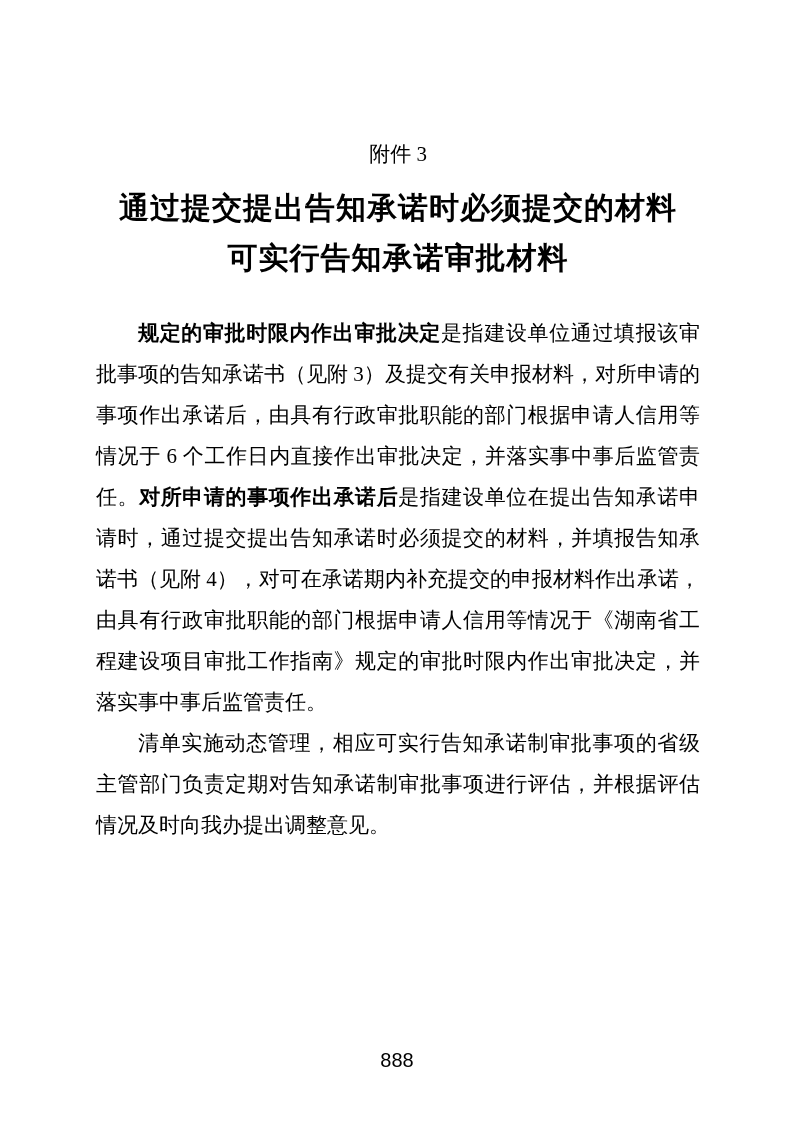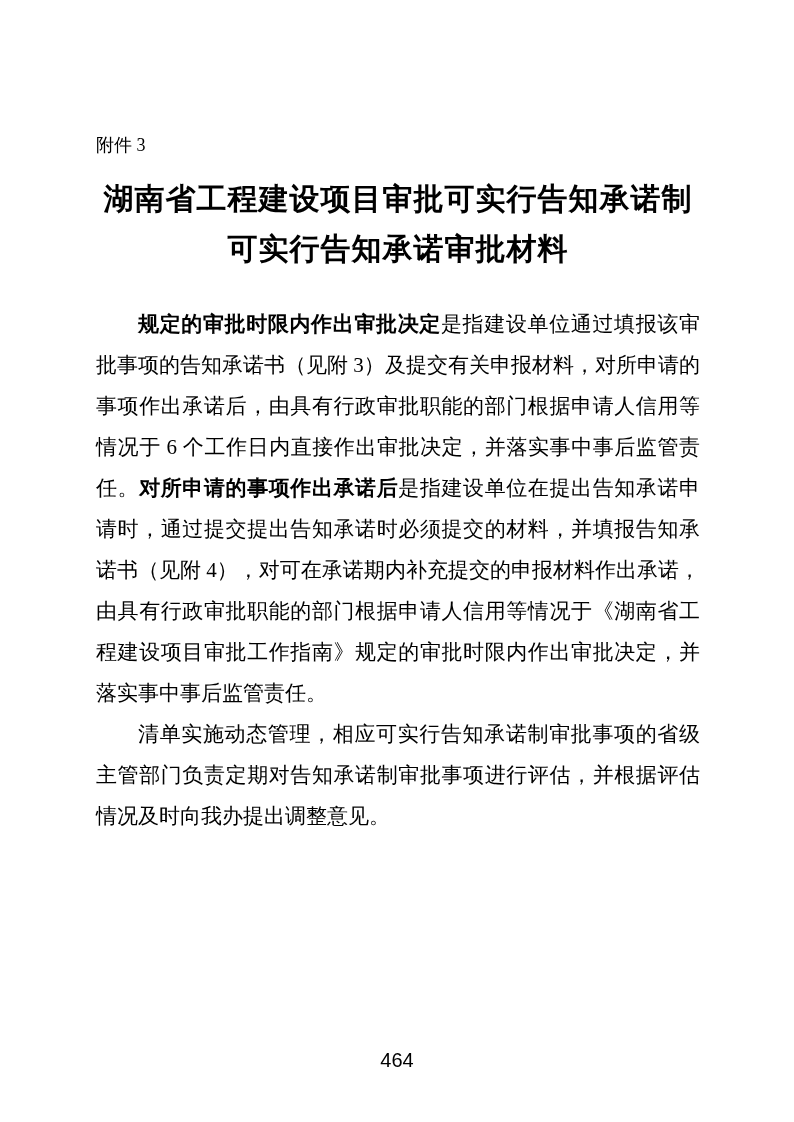--- a/index.html
+++ b/index.html
@@ -16,23 +16,24 @@
   }
   .page {
     position: relative;
     box-sizing: border-box;
     width: 794px;
     height: 1122px;
     padding: 130px 94px 0 96px;
     background: #ffffff;
   }
   .attachment-label {
-    font-size: 18px;
+    font-size: 21px;
     line-height: 30px;
-    text-align: left;
+    text-align: center;
+    margin-top: 9px;
   }
   .doc-title {
     margin: 14px 0 0 0;
     font-size: 30px;
     font-weight: bold;
     line-height: 50px;
     text-align: center;
     letter-spacing: 1px;
   }
   .doc-title .title-line {
@@ -73,24 +74,24 @@
   }
 </style>
 </head>
 <body>
 
 <div class="page">
 
   <div class="attachment-label">附件 3</div>
 
   <h1 class="doc-title">
-      <span class="title-line">湖南省工程建设项目审批可实行告知承诺制</span>
+      <span class="title-line">通过提交提出告知承诺时必须提交的材料</span>
       <span class="title-line">可实行告知承诺审批材料</span>
     </h1>
 
   <p class="body-para first"><span class="bold-run">规定的审批时限内作出审批决定</span><span>是指建设单位通过填报该审批事项的告知承诺书（见附 3）及提交有关申报材料，对所申请的事项作出承诺后，由具有行政审批职能的部门根据申请人信用等情况于 6 个工作日内直接作出审批决定，并落实事中事后监管责任。</span><span class="bold-run">对所申请的事项作出承诺后</span><span>是指建设单位在提出告知承诺申请时，通过提交提出告知承诺时必须提交的材料，并填报告知承诺书（见附 4），对可在承诺期内补充提交的申报材料作出承诺，由具有行政审批职能的部门根据申请人信用等情况于《湖南省工程建设项目审批工作指南》规定的审批时限内作出审批决定，并落实事中事后监管责任。</span></p>
 
   <p class="body-para"><span>清单实施动态管理，相应可实行告知承诺制审批事项的省级主管部门负责定期对告知承诺制审批事项进行评估，并根据评估情况及时向我办提出调整意见。</span></p>
 
 
-  <div class="page-number">464</div>
+  <div class="page-number">888</div>
 
 </div>
 
 </body></html>

